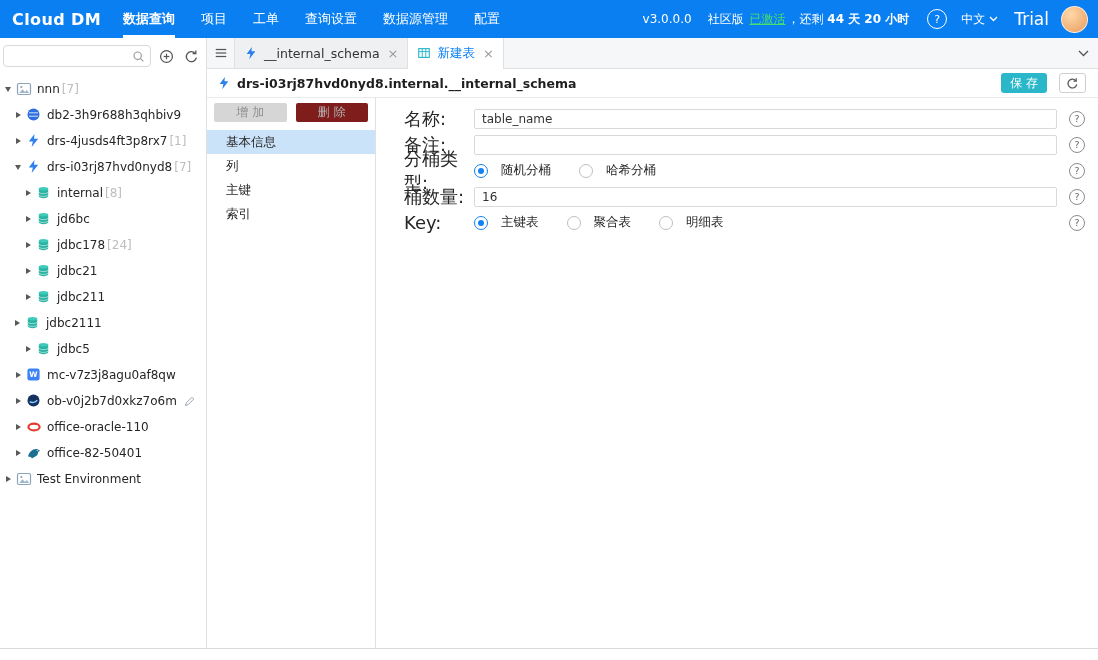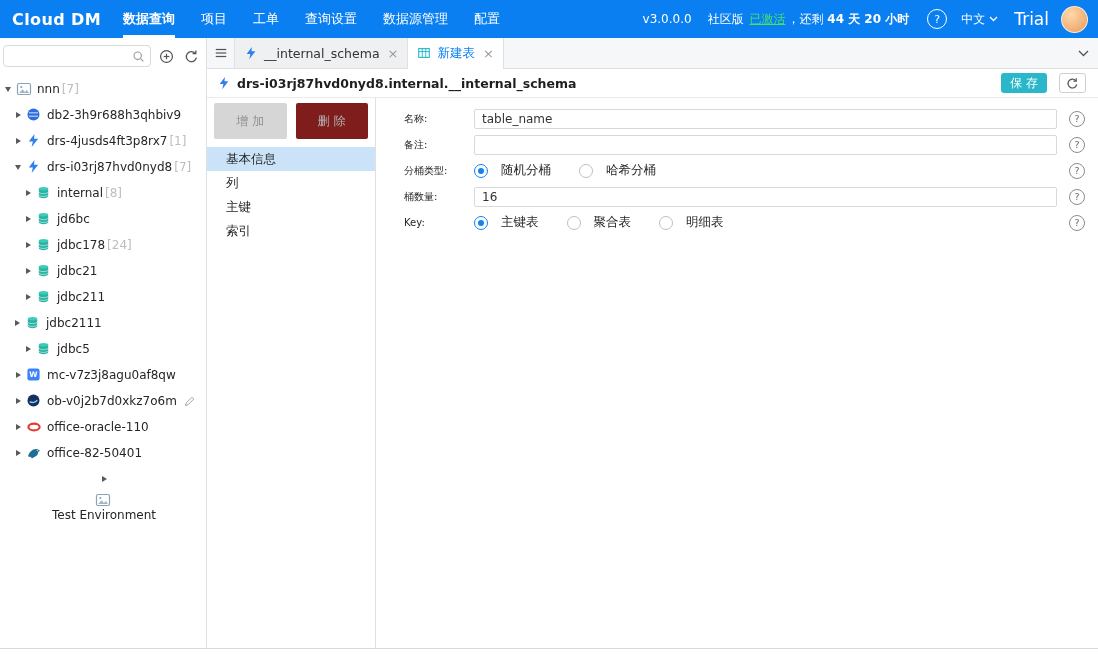--- a/index.html
+++ b/index.html
@@ -58,30 +58,30 @@
   .titlebar{height:28px;flex:none;border-bottom:1px solid #ebebeb;display:flex;align-items:center;padding:0 12px 0 10px;background:#fff;}
   .title-icon{display:inline-flex;}
   .title-text{font-weight:bold;font-size:12.5px;color:#1f1f1f;margin-left:6px;white-space:nowrap;}
   .save-btn{margin-left:auto;background:#2ab7ca;color:#fff;border:none;border-radius:3px;height:20px;
             padding:0 9px;font-size:12px;cursor:pointer;font-family:inherit;}
   .refresh-btn{margin-left:12px;width:27px;height:20px;border:1px solid #cfcfcf;border-radius:3px;background:#fff;
                display:flex;align-items:center;justify-content:center;padding:0;cursor:pointer;}
   .content{flex:1;min-height:0;display:flex;}
   .subpanel{width:169px;flex:none;border-right:1px solid #e0e0e0;box-sizing:border-box;padding-top:5px;}
   .sub-btns{display:flex;gap:9px;padding:0 7px;}
-  .sub-btn{flex:1;height:36px;border:none;border-radius:2px;font-size:12px;font-family:inherit;}
+  .sub-btn{flex:1;height:19px;border:none;border-radius:2px;font-size:12px;font-family:inherit;}
   .sub-btn.add{background:#d6d6d6;color:#8f8f8f;}
   .sub-btn.del{background:#7f1d1d;color:#b5b5b5;}
   .submenu{list-style:none;margin:8px 0 0;padding:0;font-size:12.5px;}
   .submenu li{height:24px;display:flex;align-items:center;padding-left:19px;cursor:pointer;}
   .submenu li.active{background:#cbe3f8;}
   
   .form{flex:1;min-width:0;padding:10px 13px 0 28px;box-sizing:border-box;}
   .form-row{display:flex;align-items:center;height:21px;margin-bottom:5px;}
-  .form-label{width:70px;flex:none;font-size:10px;color:#262626;}
+  .form-label{width:70px;flex:none;font-size:18px;color:#262626;}
   .form-ctrl{flex:1;min-width:0;display:flex;align-items:center;}
   .text-input{width:100%;height:20px;box-sizing:border-box;border:1px solid #d9d9d9;border-radius:2px;
               padding:0 7px;font-size:12px;color:#333;font-family:inherit;outline:none;}
   .radio-wrap{display:flex;align-items:center;margin-right:28px;cursor:pointer;}
   .radio{width:14px;height:14px;border-radius:50%;border:1px solid #bfbfbf;background:#fff;
          box-sizing:border-box;position:relative;flex:none;}
   .radio.checked{border-color:#1482f0;}
   .radio.checked::after{content:'';position:absolute;left:3px;top:3px;width:6px;height:6px;border-radius:50%;background:#1482f0;}
   .radio-label{margin-left:13px;font-size:12.5px;}
   .help-dot{flex:none;margin-left:12px;width:14px;height:14px;border-radius:50%;border:1px solid #8c8c8c;
@@ -299,21 +299,21 @@
           <div class="tree-row" style="padding-left: 12px;">
             <span class="arrow right"></span>
             <span class="tree-icon">
               <svg width="16" height="16" viewBox="0 0 16 16">
                 <path d="M2 11.5c1-4.3 4.2-7.5 8.2-7.5 1.9 0 3 1 3.8 2-1 .1-1.9.6-1.9 1.6 0 1.6-1.2 4-4.2 4.6l-2 1.3-1-1.5z" fill="#1c6e93"></path>
                 <circle cx="11.3" cy="5.6" r=".6" fill="#fff"></circle>
               </svg>
             </span>
             <span class="tree-label">office-82-50401</span>
           </div>
-          <div class="tree-row" style="padding-left: 2px; flex-direction: column;">
+          <div class="tree-row" style="padding-left: 2px;">
             <span class="arrow right"></span>
             <span class="tree-icon">
               <svg width="16" height="16" viewBox="0 0 16 16">
                 <rect x="1.5" y="2.5" width="13" height="11" rx="1.5" fill="none" stroke="#8ca3b8" stroke-width="1.2"></rect>
                 <circle cx="5.3" cy="6" r="1.1" fill="#8ca3b8"></circle>
                 <path d="M3.2 12l3.3-3.8 2.4 2.8 1.9-1.9 2.3 2.9z" fill="#9fb6c9"></path>
               </svg>
             </span>
             <span class="tree-label">Test Environment</span>
           </div>

